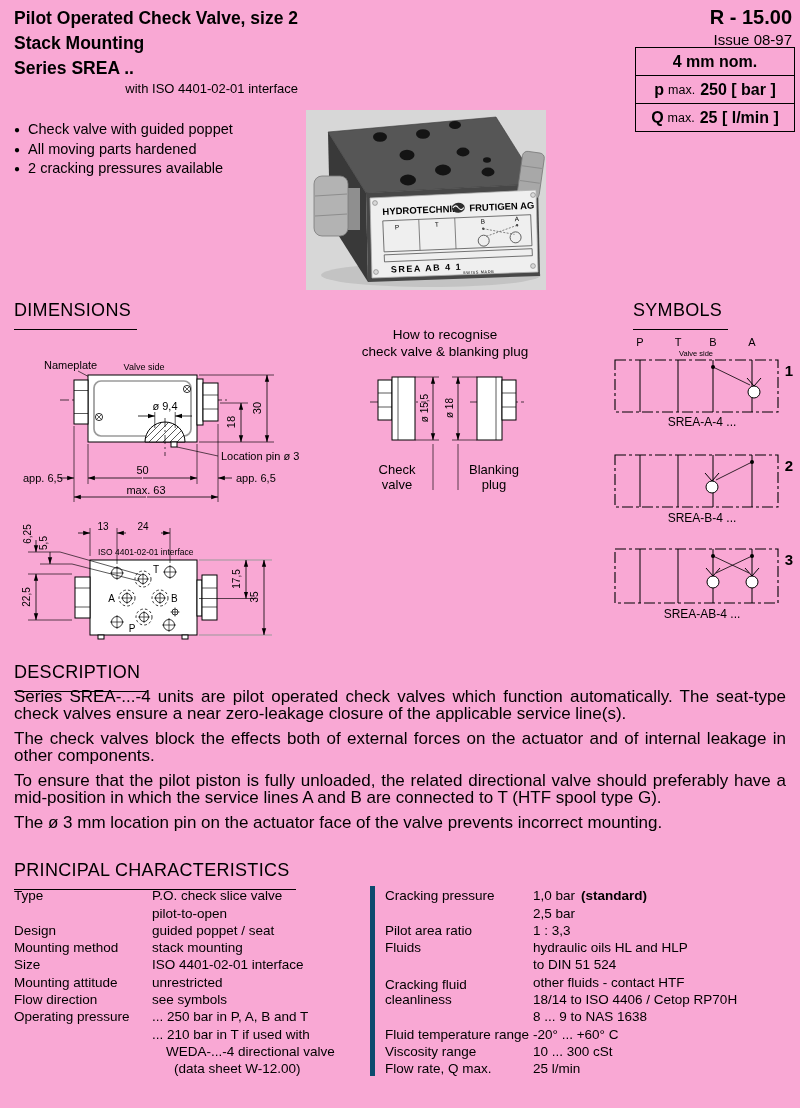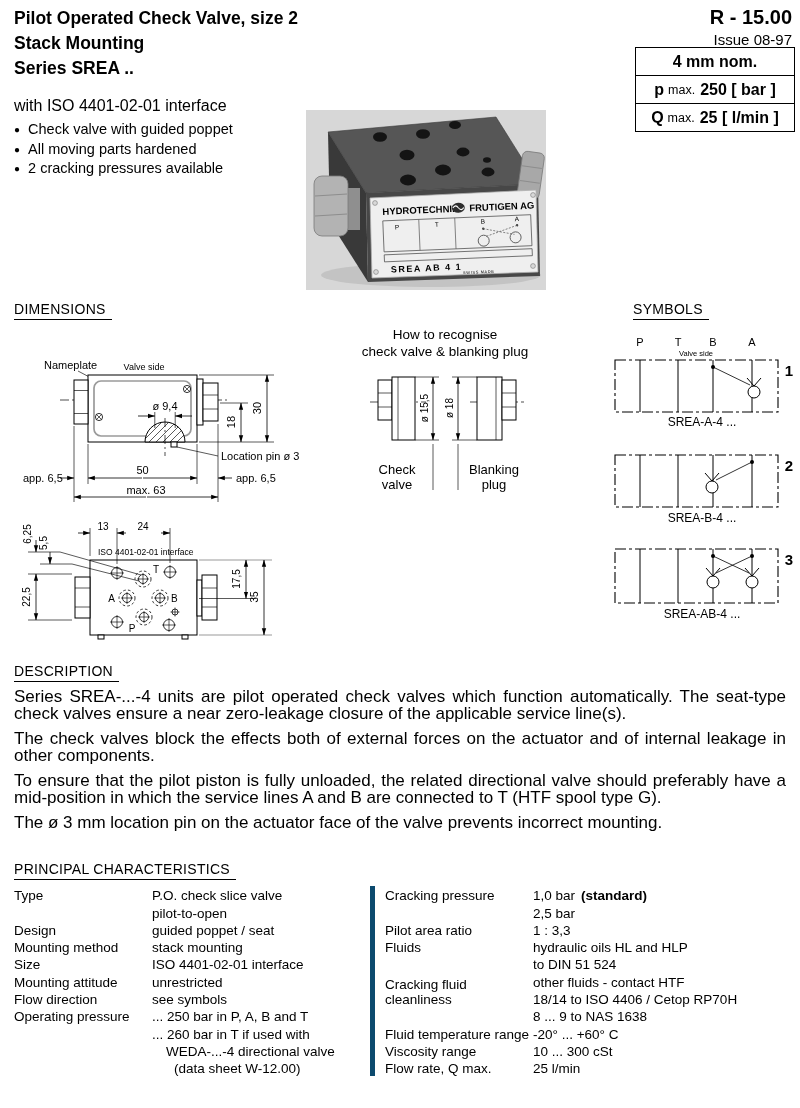--- a/index.html
+++ b/index.html
@@ -1,38 +1,38 @@
 <!DOCTYPE html>
 <html><head>
 <meta charset="utf-8">
 <style>
   html,body{margin:0;padding:0;background:#888;}
-  .page{position:relative;width:800px;height:1108px;background:#ffffff;color:#000;
+  .page{position:relative;width:800px;height:1108px;background:#f9a8d4;color:#000;
         font-family:"Liberation Sans",sans-serif;overflow:hidden;margin:0 auto;}
   .abs{position:absolute;}
 
   
   .title-block{left:14px;top:6px;}
   .t-line{font-weight:bold;font-size:17.5px;line-height:25px;}
-  .subtitle{font-size:16px;margin-top:16px;}
+  .subtitle{font-size:13px;margin-top:0;text-align:right;}
   .doc-number{right:8px;top:6px;font-weight:bold;font-size:20px;}
   .issue{right:8px;top:31px;font-size:15px;}
   .spec-table{left:635px;top:47px;width:158px;border:1.5px solid #000;}
   .spec-row{height:27px;display:flex;align-items:center;justify-content:center;border-top:1px solid #000;}
   .spec-row:first-child{border-top:none;text-align:center;}
   .sp-strong{font-weight:bold;font-size:16px;}
   .sp-prefix{font-weight:bold;font-size:16px;margin-right:4px;}
   .sp-mid{font-size:12.5px;margin-right:5px;}
 
   
   .bullets{left:14px;top:120px;font-size:14.5px;line-height:19.5px;}
   .bullet-item::before{content:"●";font-size:10px;vertical-align:1px;margin-right:8px;}
 
   
-  .sec-head{font-size:14px;letter-spacing:.3px;border-bottom:1px solid #000;padding:0 6px 2px 0;display:inline-block;}
+  .sec-head{font-size:18px;letter-spacing:.3px;border-bottom:1px solid #000;padding:0 6px 8px 0;display:inline-block;}
 
   
   .recog-title{left:350px;top:326px;width:190px;text-align:center;font-size:13.5px;line-height:17px;}
 
   
   .desc-body{left:14px;top:688px;width:772px;font-size:17px;line-height:17px;}
   .desc-body p{margin:0 0 8px 0;text-align:justify;}
 
   
   .chars{left:14px;top:886px;width:774px;display:flex;font-size:13.5px;}
@@ -470,21 +470,21 @@
       <div class="crow">
           <span class="clabel">Flow direction</span>
           <span class="cvalue">see symbols</span>
         </div>
       <div class="crow">
           <span class="clabel">Operating pressure</span>
           <span class="cvalue">... 250 bar in P, A, B and T</span>
         </div>
       <div class="crow">
           <span class="clabel"></span>
-          <span class="cvalue">... 260 bar in T if used with</span>
+          <span class="cvalue">... 210 bar in T if used with</span>
         </div>
       <div class="crow">
           <span class="clabel"></span>
           <span class="cvalue ind1">WEDA-...-4  directional valve</span>
         </div>
       <div class="crow">
           <span class="clabel"></span>
           <span class="cvalue ind2">(data sheet  W-12.00)</span>
         </div>
     </div>

